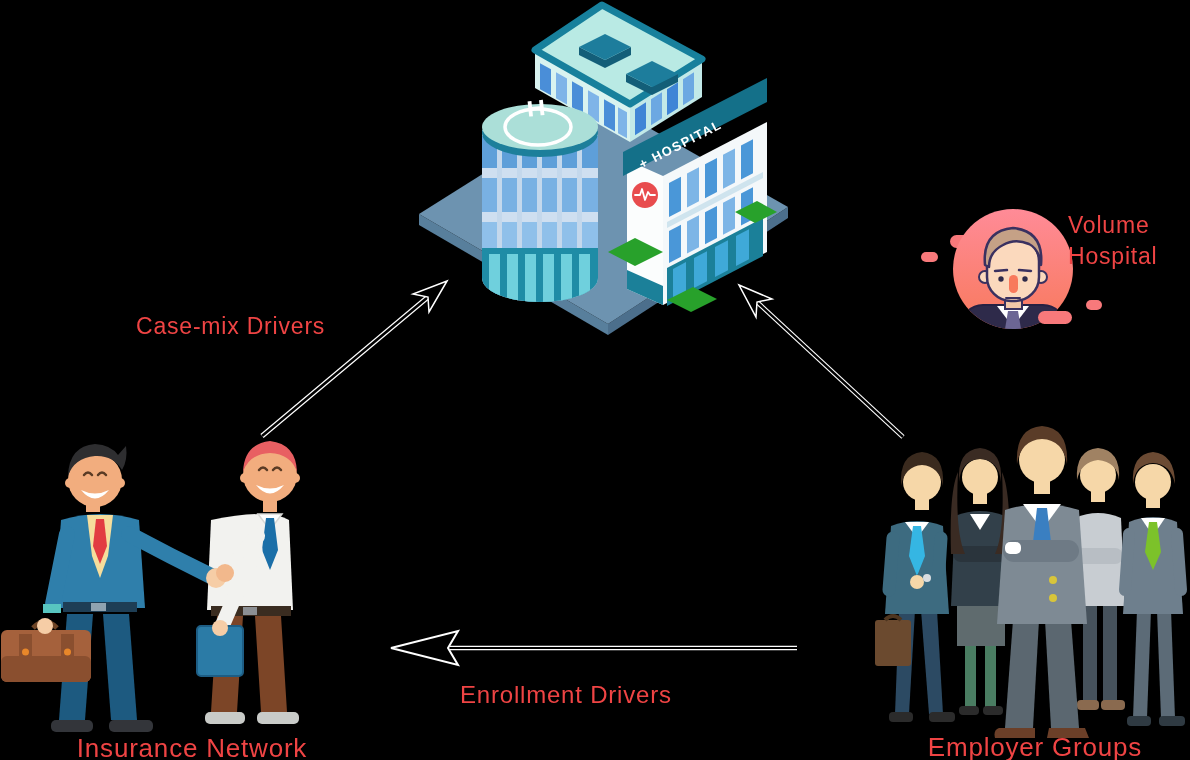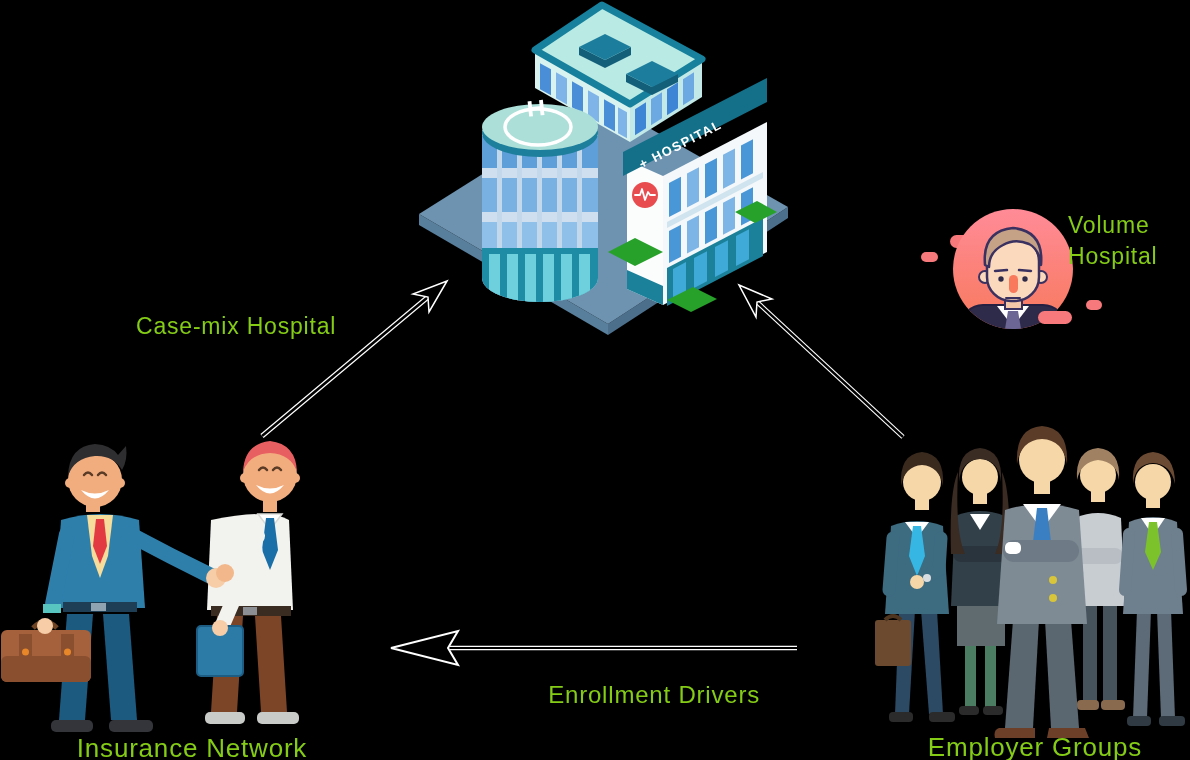--- a/index.html
+++ b/index.html
@@ -1,24 +1,24 @@
 <!DOCTYPE html>
 <html><head>
 <meta charset="utf-8">
 <style>
   html,body{margin:0;padding:0;background:#000;}
   #canvas{
     position:relative;width:1190px;height:760px;background:#000;
     overflow:hidden;font-family:"Liberation Sans",sans-serif;color:#fff;
   }
-  .lbl{position:absolute;color:#84cc16;letter-spacing:.8px;white-space:nowrap;}
+  .lbl{position:absolute;color:#ef4444;letter-spacing:.8px;white-space:nowrap;}
   #case-mix-label{left:136px;top:313px;font-size:23px;}
   #hospital-label{left:455px;top:331px;width:300px;text-align:center;font-size:26px;}
   #volume-label{left:1068px;top:210px;font-size:23px;line-height:31px;}
-  #enrollment-label{left:460px;top:681px;width:300px;text-align:right;font-size:24px;}
+  #enrollment-label{left:460px;top:681px;width:300px;text-align:left;font-size:24px;}
   #insurance-label{left:42px;top:733px;width:300px;text-align:center;font-size:26px;}
   #employer-label{left:885px;top:732px;width:300px;text-align:center;font-size:26px;}
   svg{position:absolute;overflow:visible;}
   #hospital-svg{left:405px;top:0px;}
   #volume-svg{left:905px;top:193px;}
   #insurance-svg{left:5px;top:428px;}
   #employer-svg{left:855px;top:422px;}
   #arrows-svg{left:0;top:0;}
 </style>
 </head>
@@ -329,21 +329,21 @@
       <line x1="903" y1="437" x2="757" y2="302" stroke="#000000" stroke-width="2.4"></line>
       <polygon points="739,285 772,299 757,302 756,317" fill="#000000" stroke="#ffffff" stroke-width="1.5"></polygon>
     </g>
     <g>
       <line x1="797" y1="648" x2="450" y2="648" stroke="#ffffff" stroke-width="4.4"></line>
       <line x1="797" y1="648" x2="450" y2="648" stroke="#000000" stroke-width="2.2"></line>
       <polygon points="391,648 458,631 448,648 458,665" fill="#000000" stroke="#ffffff" stroke-width="2"></polygon>
     </g>
   </svg>
 
-  <div class="lbl" id="case-mix-label">Case-mix Hospital</div>
+  <div class="lbl" id="case-mix-label">Case-mix Drivers</div>
   <div class="lbl" id="volume-label">
     <div>Volume</div>
     <div>Hospital</div>
   </div>
   <div class="lbl" id="enrollment-label">Enrollment Drivers</div>
   <div class="lbl" id="insurance-label">Insurance Network</div>
   <div class="lbl" id="employer-label">Employer Groups</div>
 
 </div>
 

